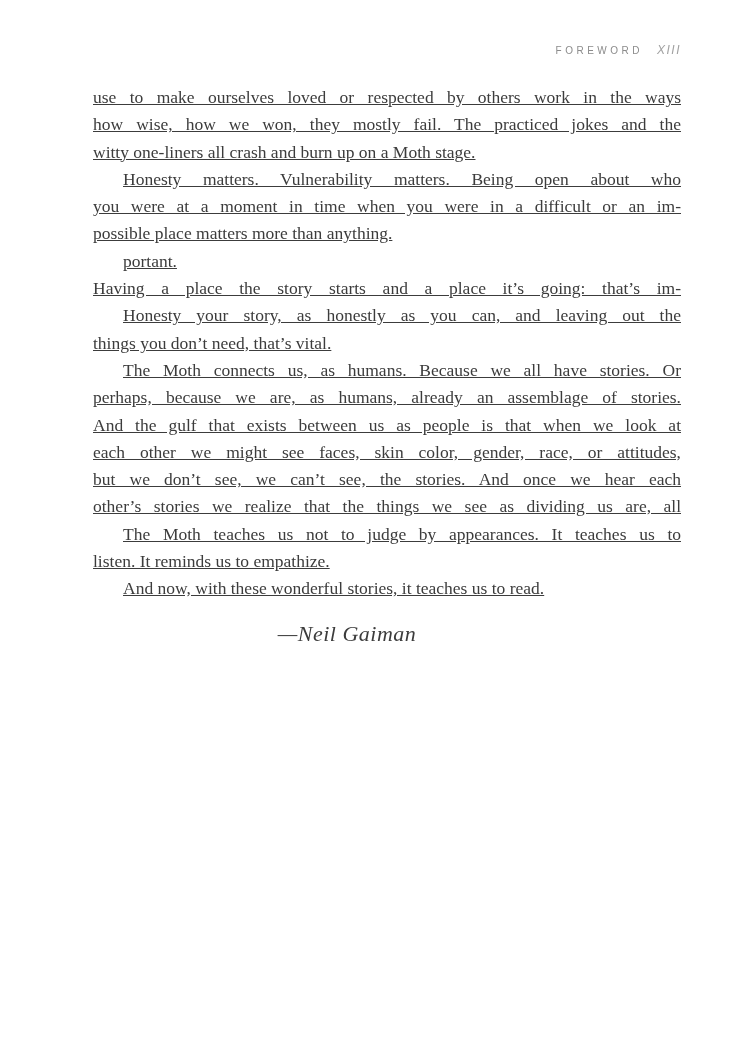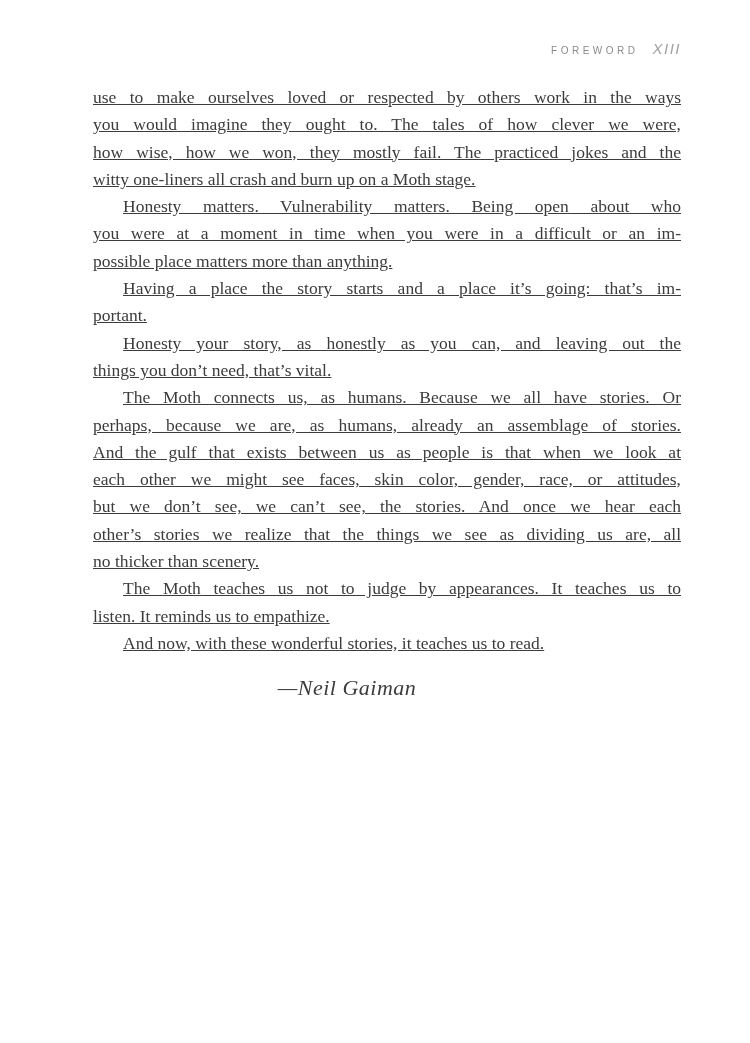--- a/index.html
+++ b/index.html
@@ -30,21 +30,21 @@
     font-family: "Liberation Sans", "DejaVu Sans", sans-serif;
     white-space: nowrap;
   }
   .running-header .book-section-title {
     font-size: 10px;
     letter-spacing: 3.5px;
     color: var(--header-title);
     font-weight: 400;
   }
   .running-header .folio {
-    font-size: 15px;
+    font-size: 12px;
     font-style: italic;
     letter-spacing: 1.5px;
     color: var(--header-page-number);
     margin-left: 14px;
   }
 
   .body-text {
     position: absolute;
     top: 84px;
     left: 93px;
@@ -84,45 +84,43 @@
 <div class="page">
 
   <div class="running-header">
     <span class="book-section-title">FOREWORD</span><span class="folio">XIII</span>
   </div>
 
   <div class="body-text">
 
   <div class="paragraph">
         <div class="line">use to make ourselves loved or respected by others work in the ways</div>
-        <div class="line">you would imagine they ought to. The tales of how clever we were,</div>
         <div class="line">how wise, how we won, they mostly fail. The practiced jokes and the</div>
         <div class="line last">witty one-liners all crash and burn up on a Moth stage.</div>
       </div>
       <div class="paragraph indent">
         <div class="line">Honesty matters. Vulnerability matters. Being open about who</div>
         <div class="line">you were at a moment in time when you were in a difficult or an im-</div>
         <div class="line last">possible place matters more than anything.</div>
       </div>
       <div class="paragraph indent">
+        <div class="line last">portant.</div>
         <div class="line">Having a place the story starts and a place it’s going: that’s im-</div>
-        <div class="line last">portant.</div>
       </div>
       <div class="paragraph indent">
         <div class="line">Honesty your story, as honestly as you can, and leaving out the</div>
         <div class="line last">things you don’t need, that’s vital.</div>
       </div>
       <div class="paragraph indent">
         <div class="line">The Moth connects us, as humans. Because we all have stories. Or</div>
         <div class="line">perhaps, because we are, as humans, already an assemblage of stories.</div>
         <div class="line">And the gulf that exists between us as people is that when we look at</div>
         <div class="line">each other we might see faces, skin color, gender, race, or attitudes,</div>
         <div class="line">but we don’t see, we can’t see, the stories. And once we hear each</div>
         <div class="line">other’s stories we realize that the things we see as dividing us are, all</div>
-        <div class="line last">no thicker than scenery.</div>
       </div>
       <div class="paragraph indent">
         <div class="line">The Moth teaches us not to judge by appearances. It teaches us to</div>
         <div class="line last">listen. It reminds us to empathize.</div>
       </div>
       <div class="paragraph indent">
         <div class="line last">And now, with these wonderful stories, it teaches us to read.</div>
       </div>
       <div class="attribution">—Neil Gaiman</div>
     </div>

